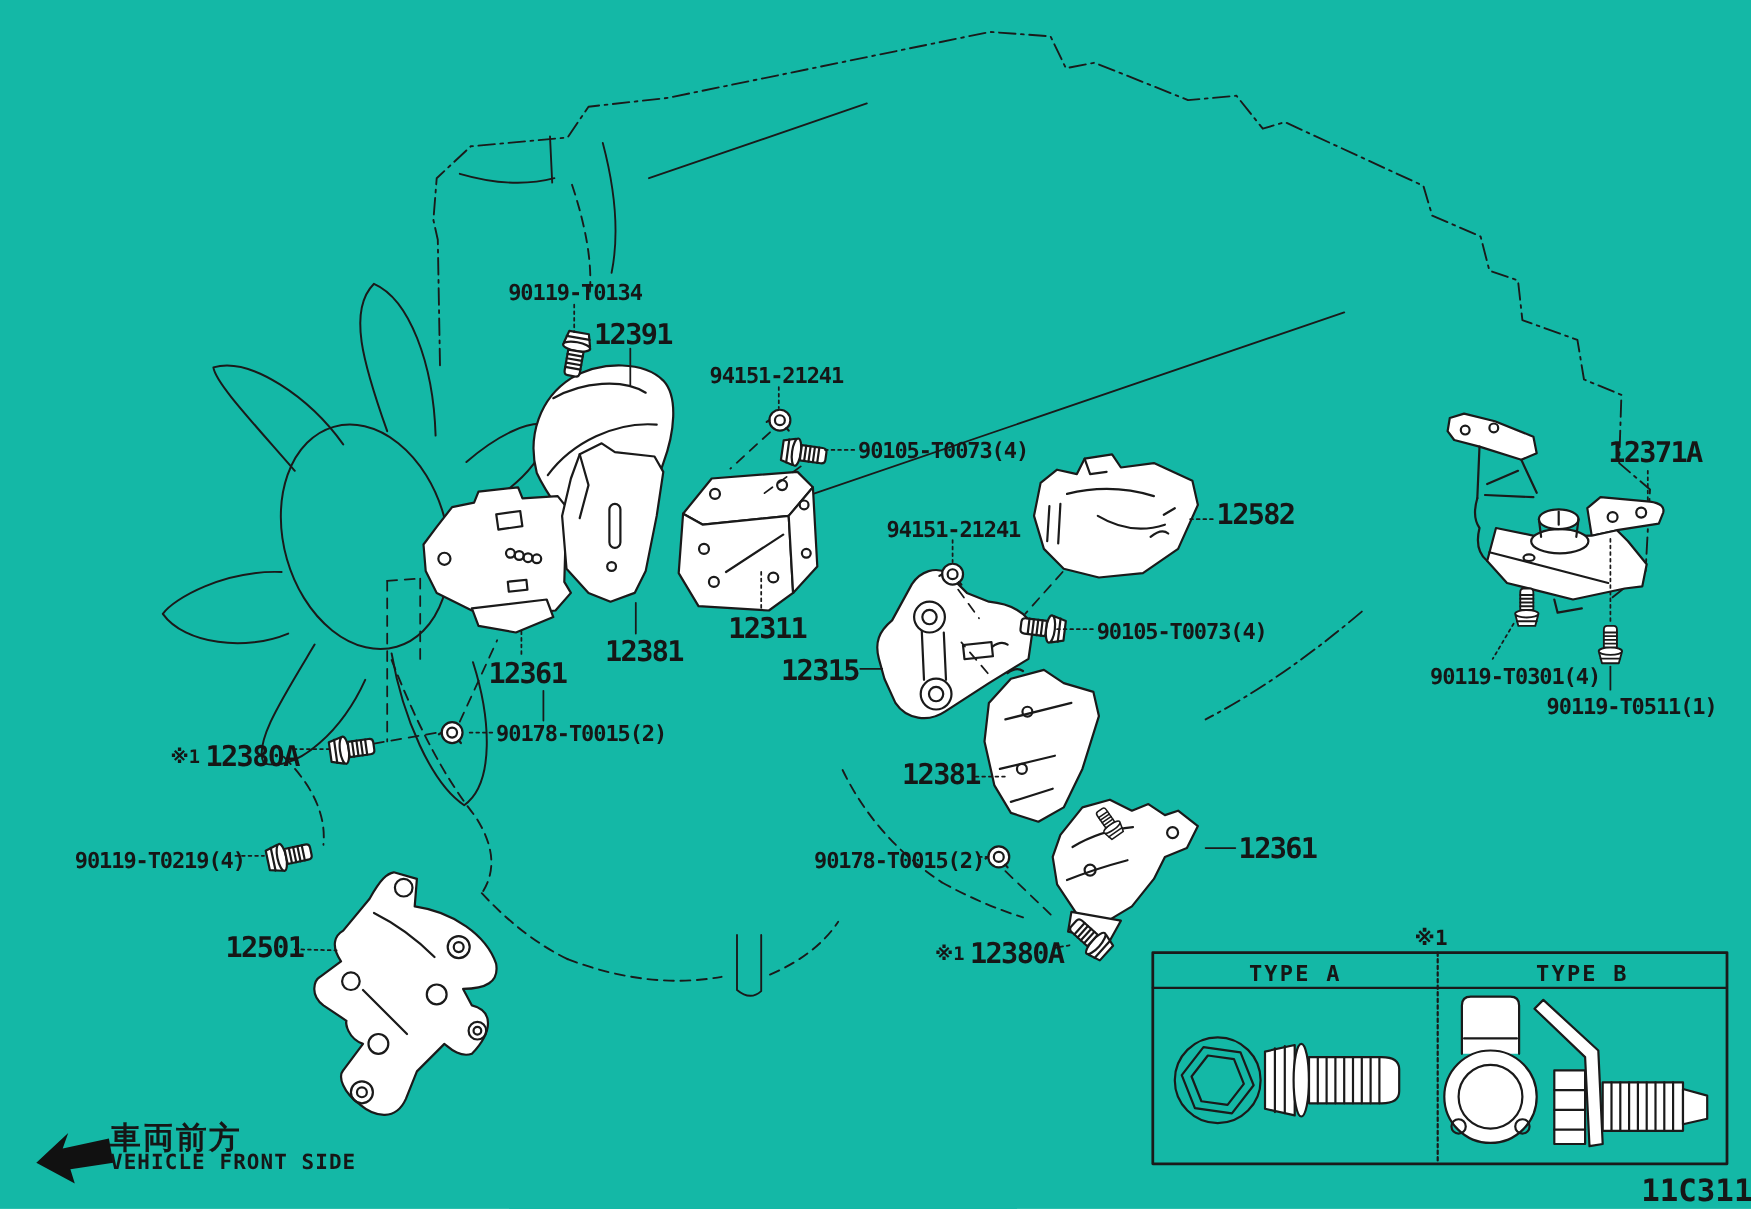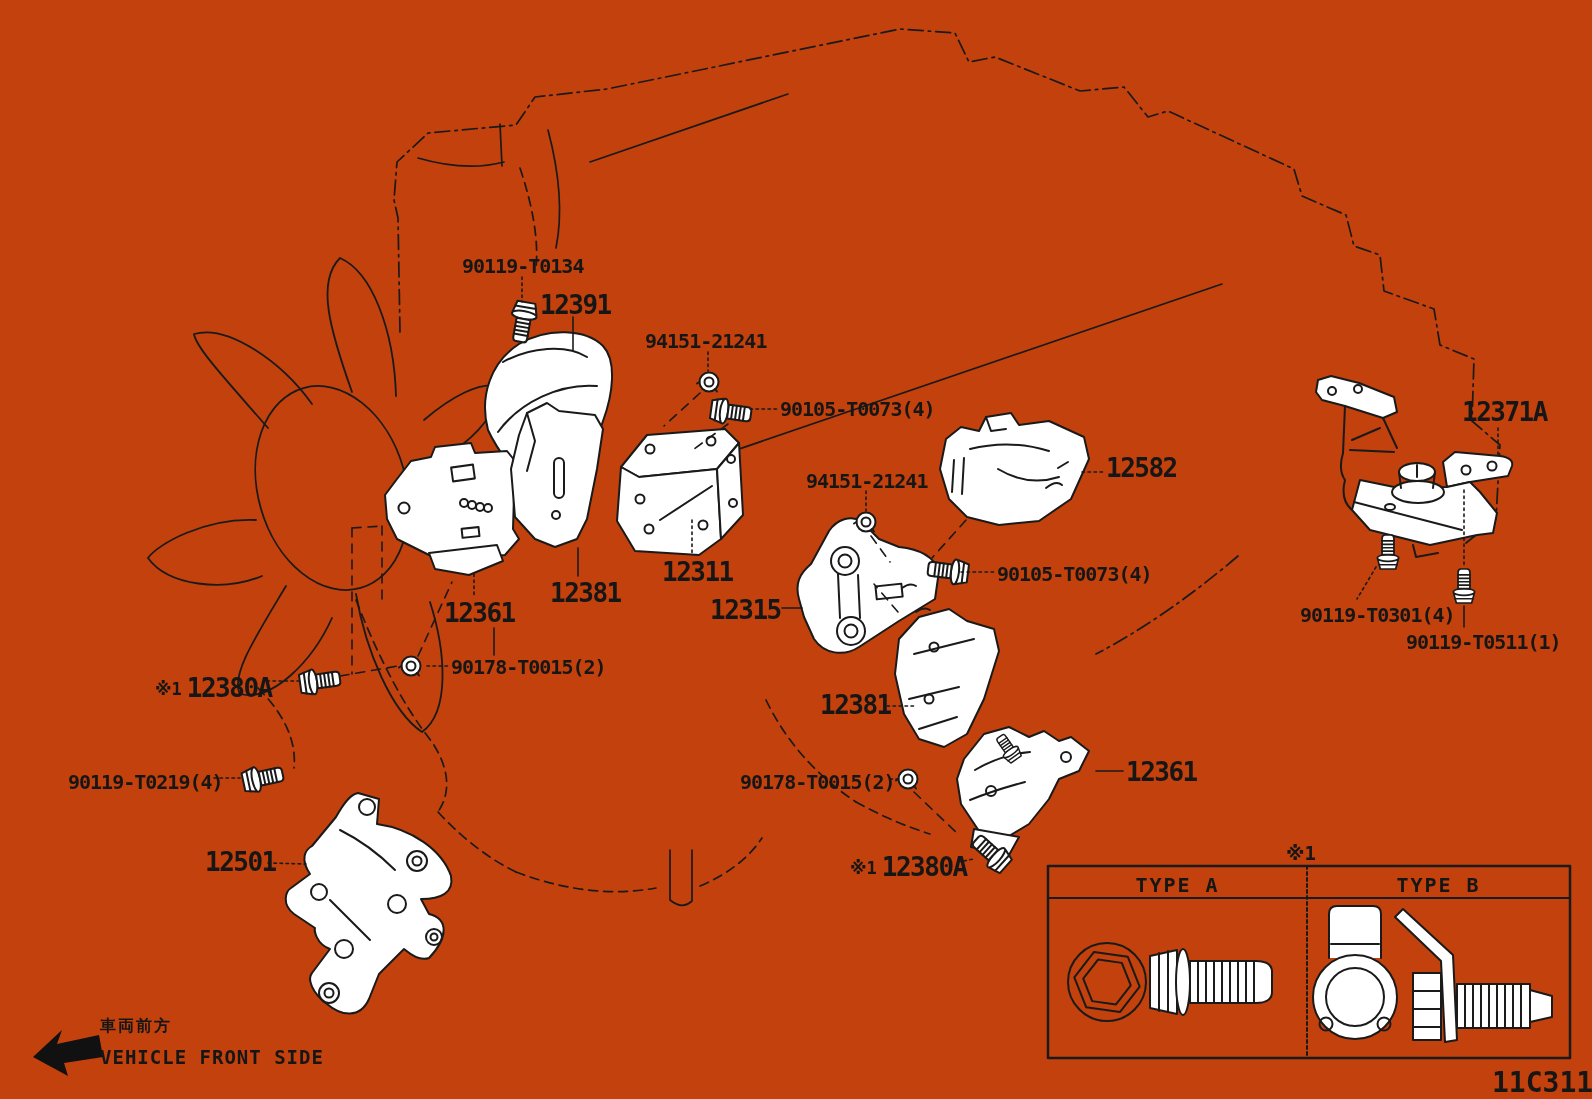--- a/index.html
+++ b/index.html
@@ -1,25 +1,25 @@
 <!DOCTYPE html>
 <html><head>
 <meta charset="utf-8">
 <style>
   html,body{margin:0;padding:0;background:#fff;}
-  .stage{position:relative;width:1592px;height:1099px;background:#c2410c;overflow:hidden;
+  .stage{position:relative;width:1592px;height:1099px;background:#14b8a6;overflow:hidden;
          font-family:"DejaVu Sans Mono","DejaVu Sans",monospace;color:#141414;}
   svg.art{position:absolute;left:0;top:0;}
   .lbl{position:absolute;white-space:nowrap;font-weight:bold;color:#161616;line-height:1;}
   .lbl.s{font-size:20px;letter-spacing:-1px;}
   .lbl.l{font-size:26px;letter-spacing:-1.5px;}
   .lbl .pfx{font-size:17px;font-weight:bold;margin-right:5px;vertical-align:2px;letter-spacing:0;}
   .thead{position:absolute;font-size:20px;font-weight:bold;letter-spacing:2px;text-align:center;color:#161616;}
   .vf{position:absolute;color:#161616;font-weight:bold;}
-  .vf.jp{font-size:16px;letter-spacing:2px;}
+  .vf.jp{font-size:28px;letter-spacing:2px;}
   .vf.en{font-size:19px;letter-spacing:1px;}
   .code{position:absolute;font-size:28px;font-weight:bold;letter-spacing:0;color:#161616;}
   .note{position:absolute;font-size:19px;font-weight:bold;color:#161616;}
 </style>
 </head>
 <body>
 
 <div class="stage">
 
 <svg class="art" width="1592" height="1099" viewBox="0 0 1592 1099" fill="none" stroke="#1a1a1a" stroke-width="2" stroke-linecap="round" stroke-linejoin="round">

